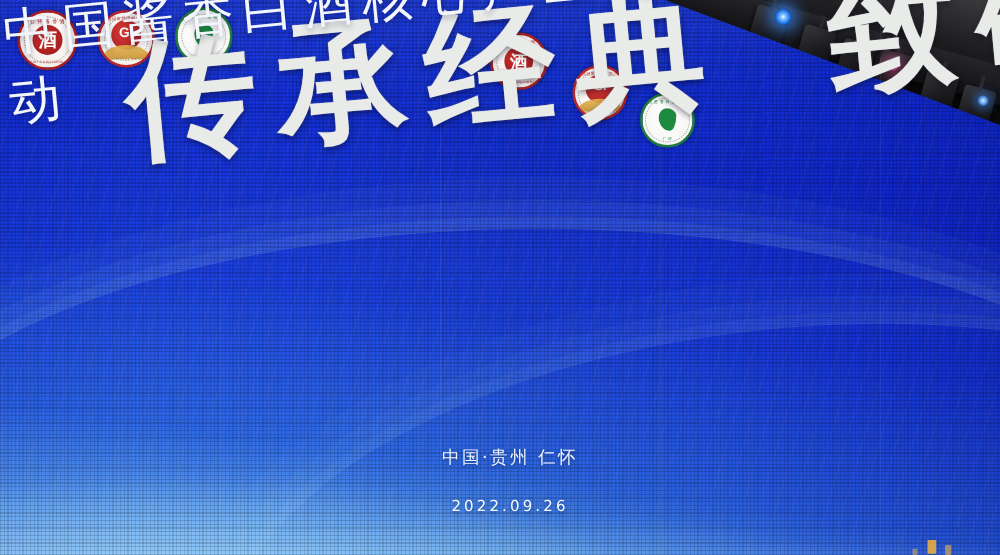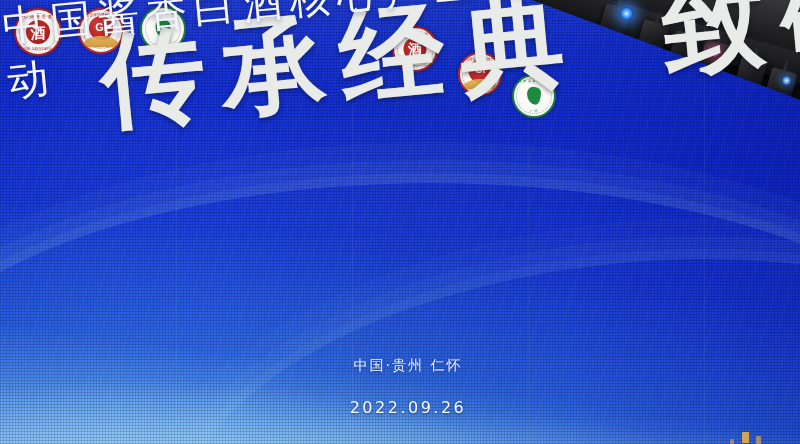--- a/index.html
+++ b/index.html
@@ -259,21 +259,21 @@
     font-family:"DejaVu Sans","Liberation Sans",sans-serif;
     text-shadow:0 1px 3px rgba(0,20,70,.45);
     margin-left:16px;
   }
   #location-line{
     left:0;right:0;top:357px;
     font-size:14px;letter-spacing:2px;
   }
   #date-line{
     left:0;right:0;top:398px;
-    font-size:16px;letter-spacing:2.5px;
+    font-size:12px;letter-spacing:2.5px;
     color:#f8fbff;
     font-weight:normal;
   }
 
   
   .speck{
     position:absolute;border-radius:1px;background:#f0b33c;opacity:.85;
   }
 </style>
 </head>

